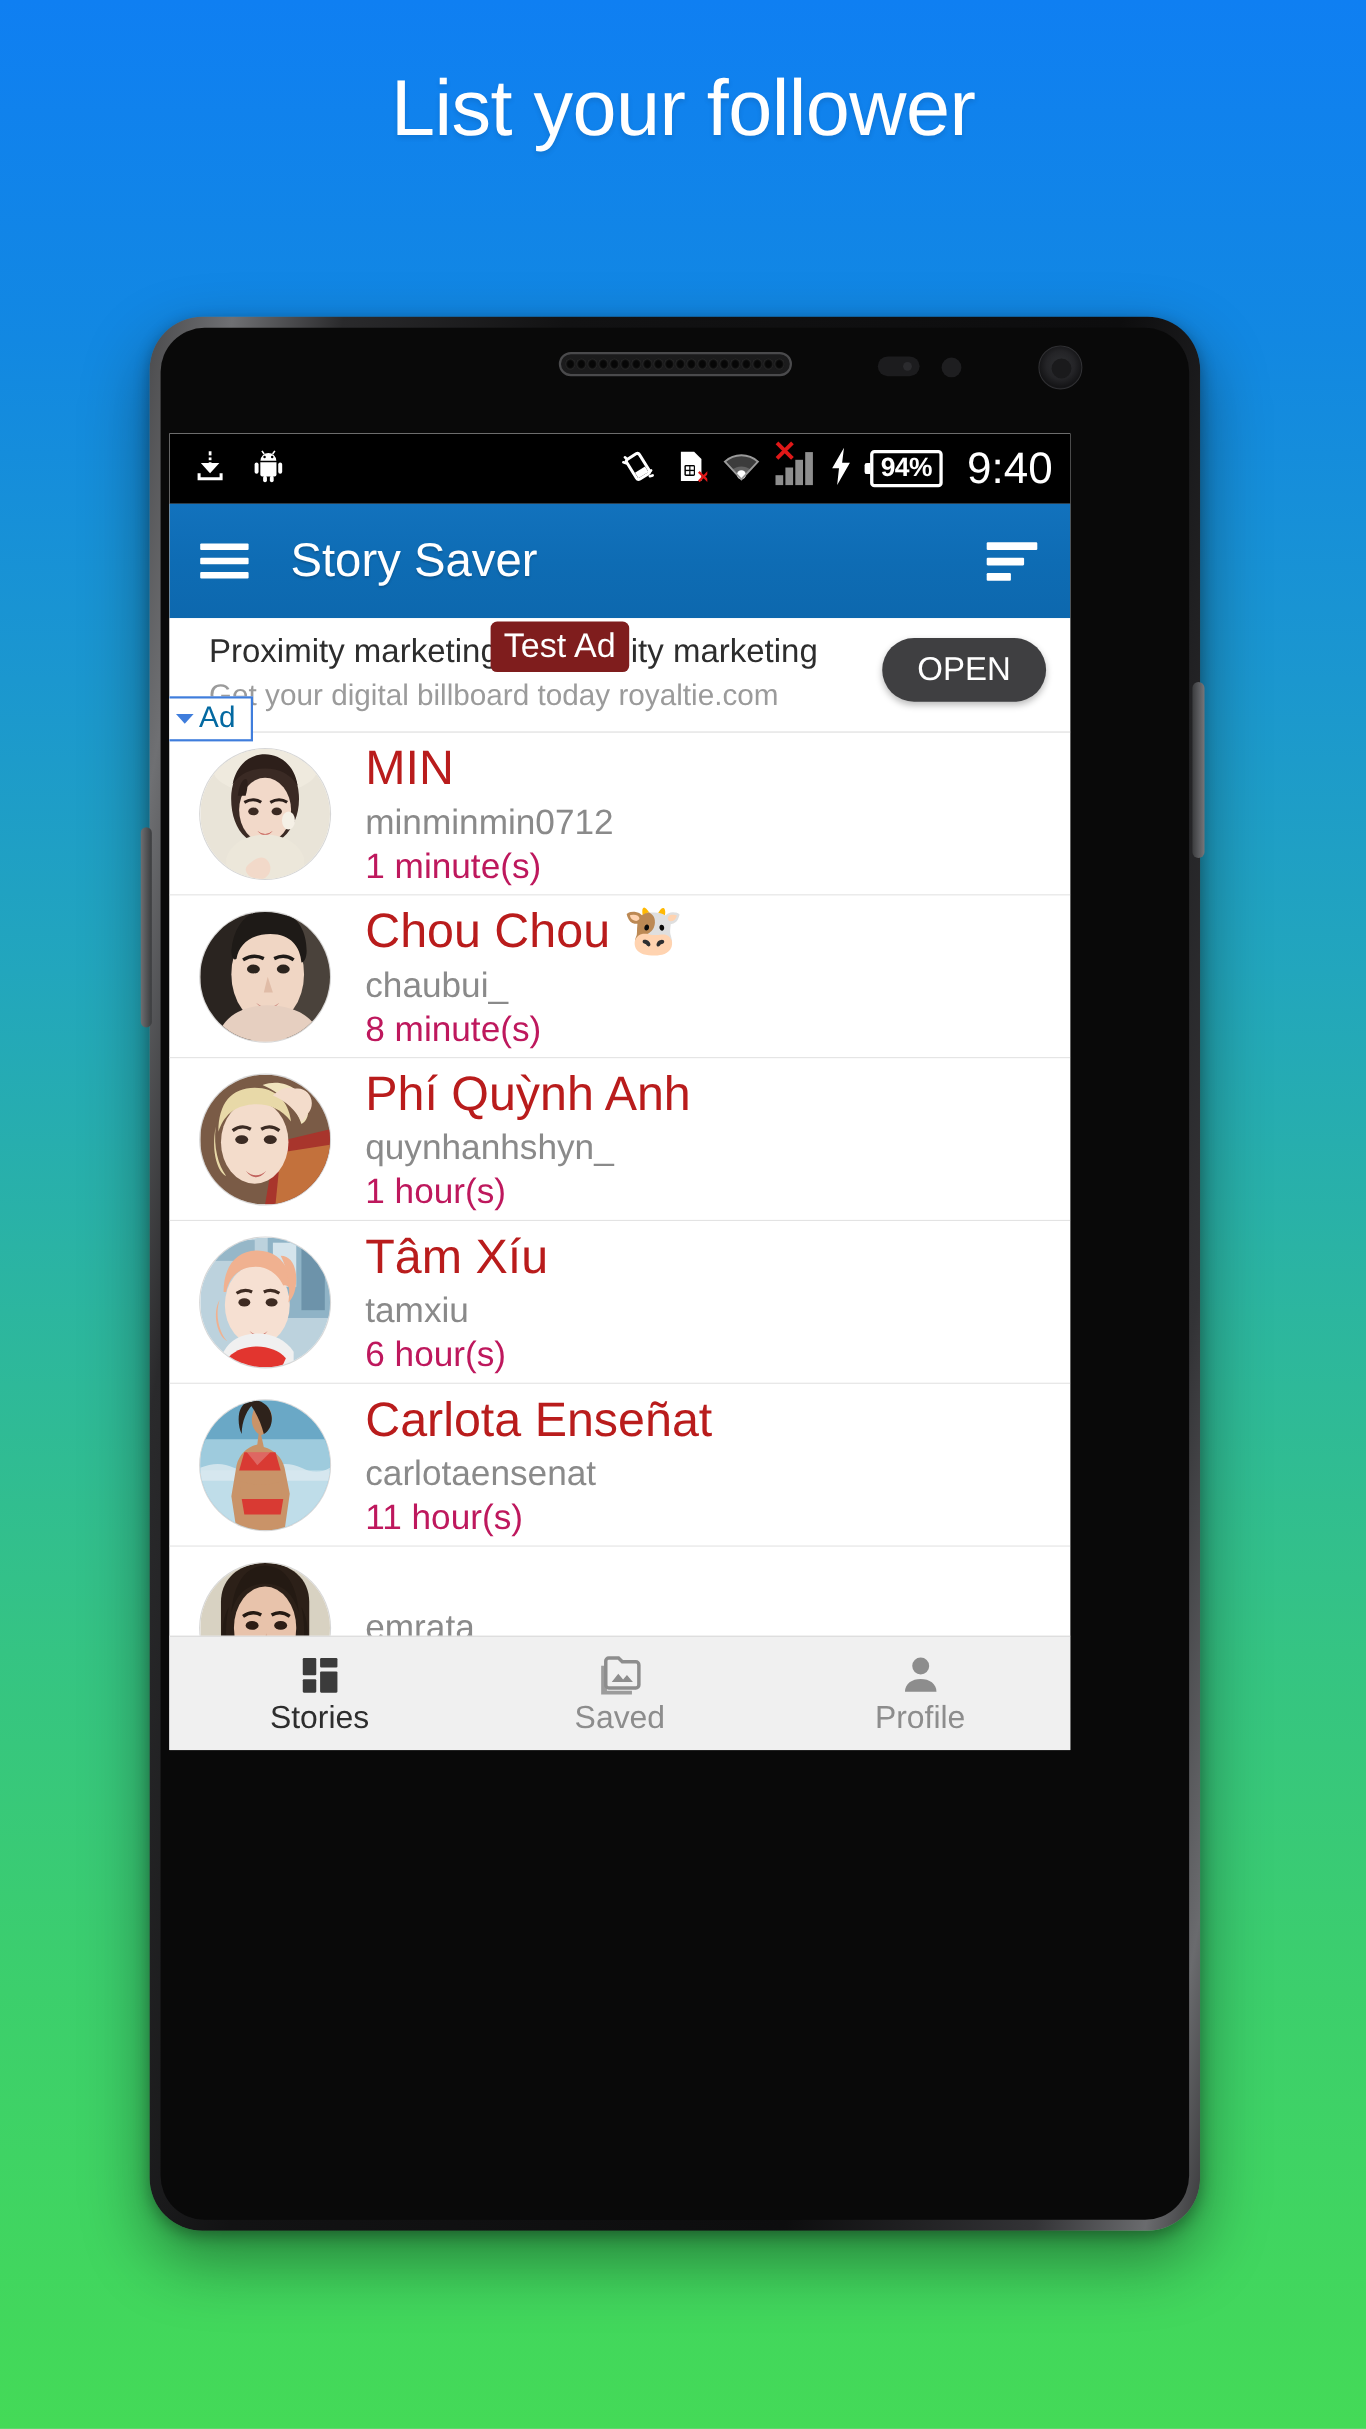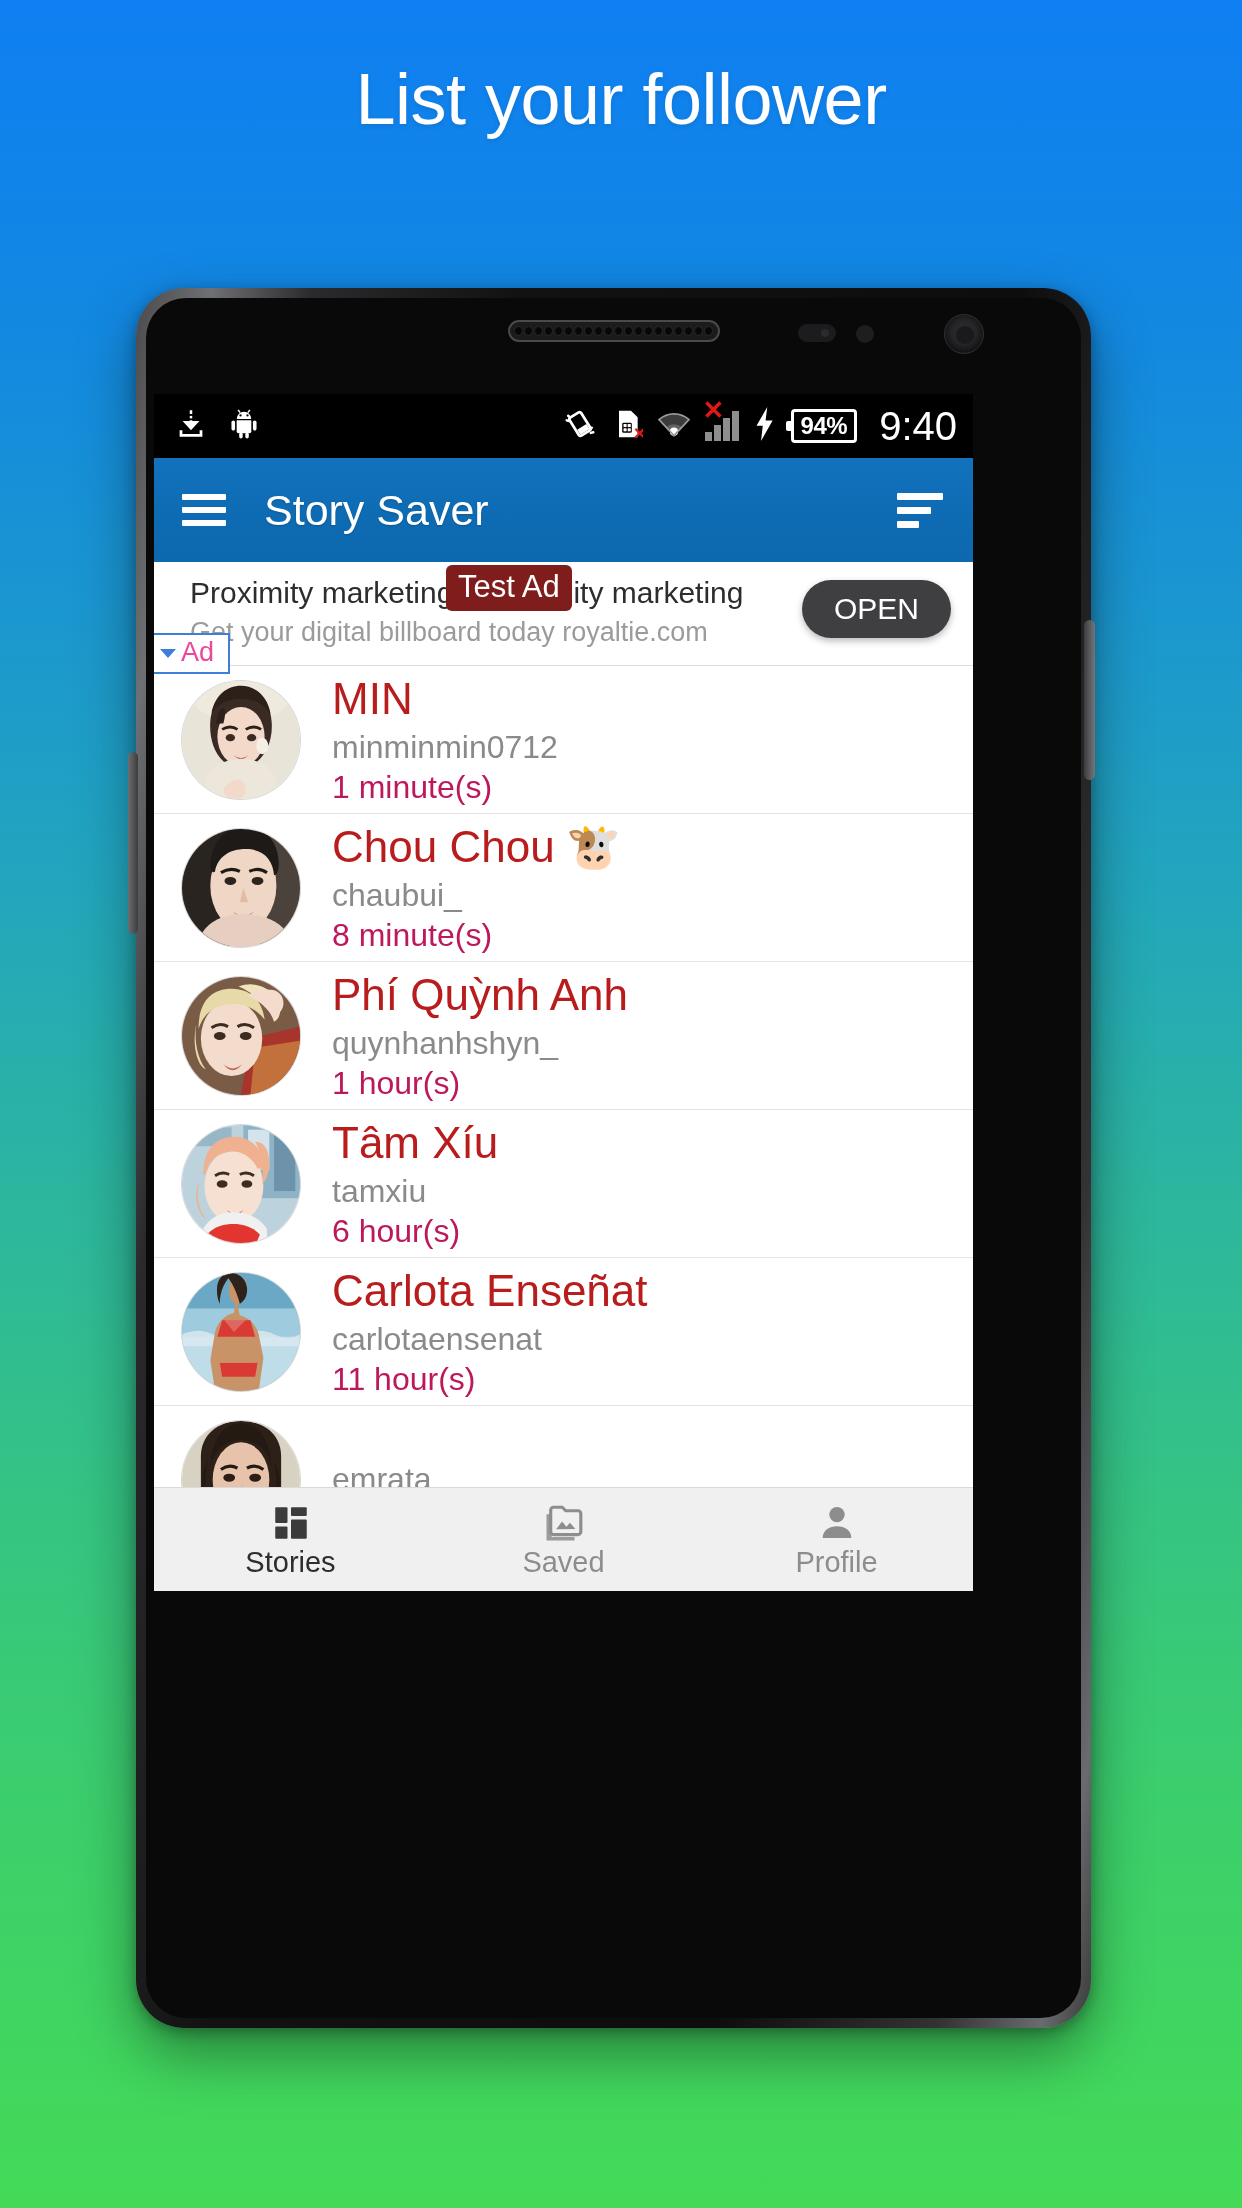--- a/index.html
+++ b/index.html
@@ -231,21 +231,21 @@
     font-size: 31px;
     border-radius: 6px;
     padding: 4px 12px 6px;
     line-height: 1.15;
   }
   .ad-chip {
     position: absolute;
     left: -4px; top: 71px;
     border: 2px solid #3f7ddc;
     background: #ffffff;
-    color: #ec4899;
+    color: #0369a1;
     font-size: 27px;
     padding: 3px 14px 4px 8px;
     display: flex; align-items: center; gap: 5px;
     line-height: 1.1;
   }
   .chev {
     width: 0; height: 0;
     border-left: 8px solid transparent;
     border-right: 8px solid transparent;
     border-top: 9px solid #3f7ddc;

